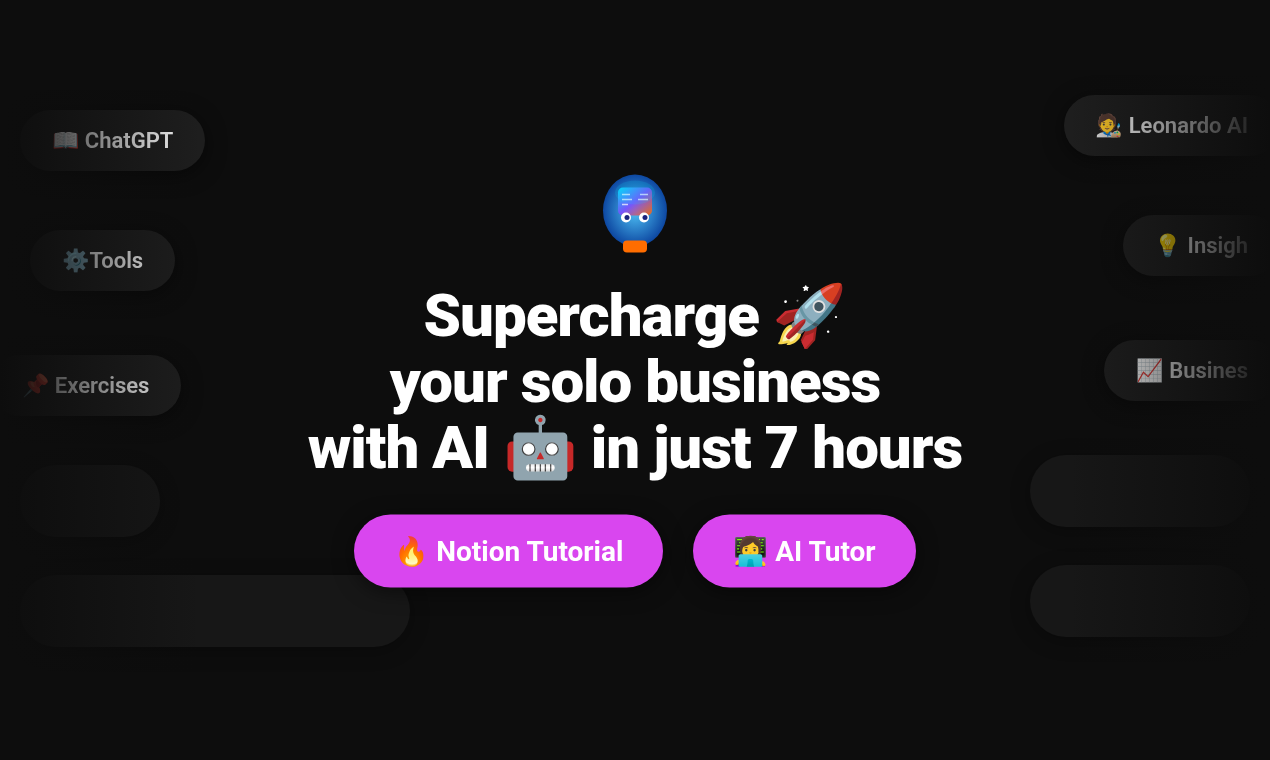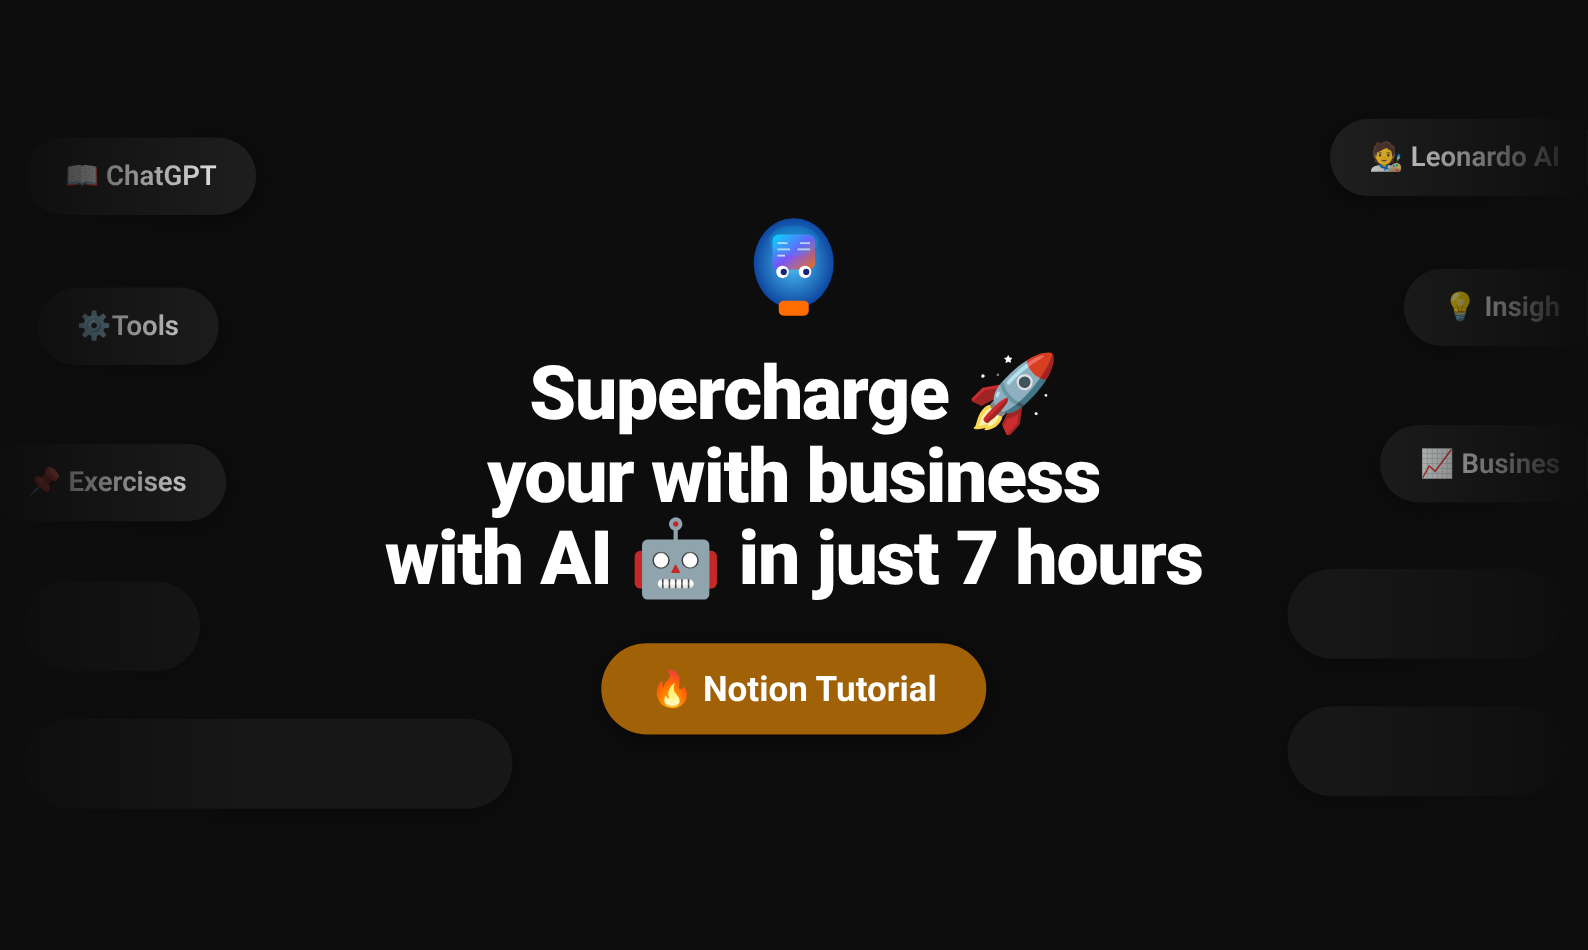--- a/index.html
+++ b/index.html
@@ -75,21 +75,21 @@
     }
 
     .pills-row {
       display: flex;
       justify-content: center;
       gap: 30px;
       margin-bottom: 20px;
     }
 
     .pill-center {
-      background-color: #a16207;
+      background-color: #d946ef;
       border-radius: 50px;
       padding: 20px 40px;
       color: #ffffff;
       font-size: 28px;
       font-weight: 700;
       display: inline-flex;
       align-items: center;
       gap: 10px;
       box-shadow: 0 4px 20px rgba(0,0,0,0.5);
     }
@@ -218,26 +218,29 @@
         <circle cx="64" cy="65" r="5" fill="#fff"></circle>
         <circle cx="47" cy="65" r="2.5" fill="#1a237e"></circle>
         <circle cx="65" cy="65" r="2.5" fill="#1a237e"></circle>
 
         <ellipse cx="55" cy="40" rx="20" ry="12" fill="#00e5ff" opacity="0.15"></ellipse>
       </svg>
     </div>
 
     <div class="main-heading">
       <div>Supercharge 🚀</div>
-      <div>your with business</div>
+      <div>your solo business</div>
       <div>with AI 🤖 in just 7 hours</div>
     </div>
 
     <div class="pills-row">
       <div class="pill-center">
         <span>🔥 Notion Tutorial</span>
       </div>
+      <div class="pill-center">
+        <span>👩‍💻 AI Tutor</span>
+      </div>
     </div>
 
 
   </div>
 
 </div>
 
 </body></html>

